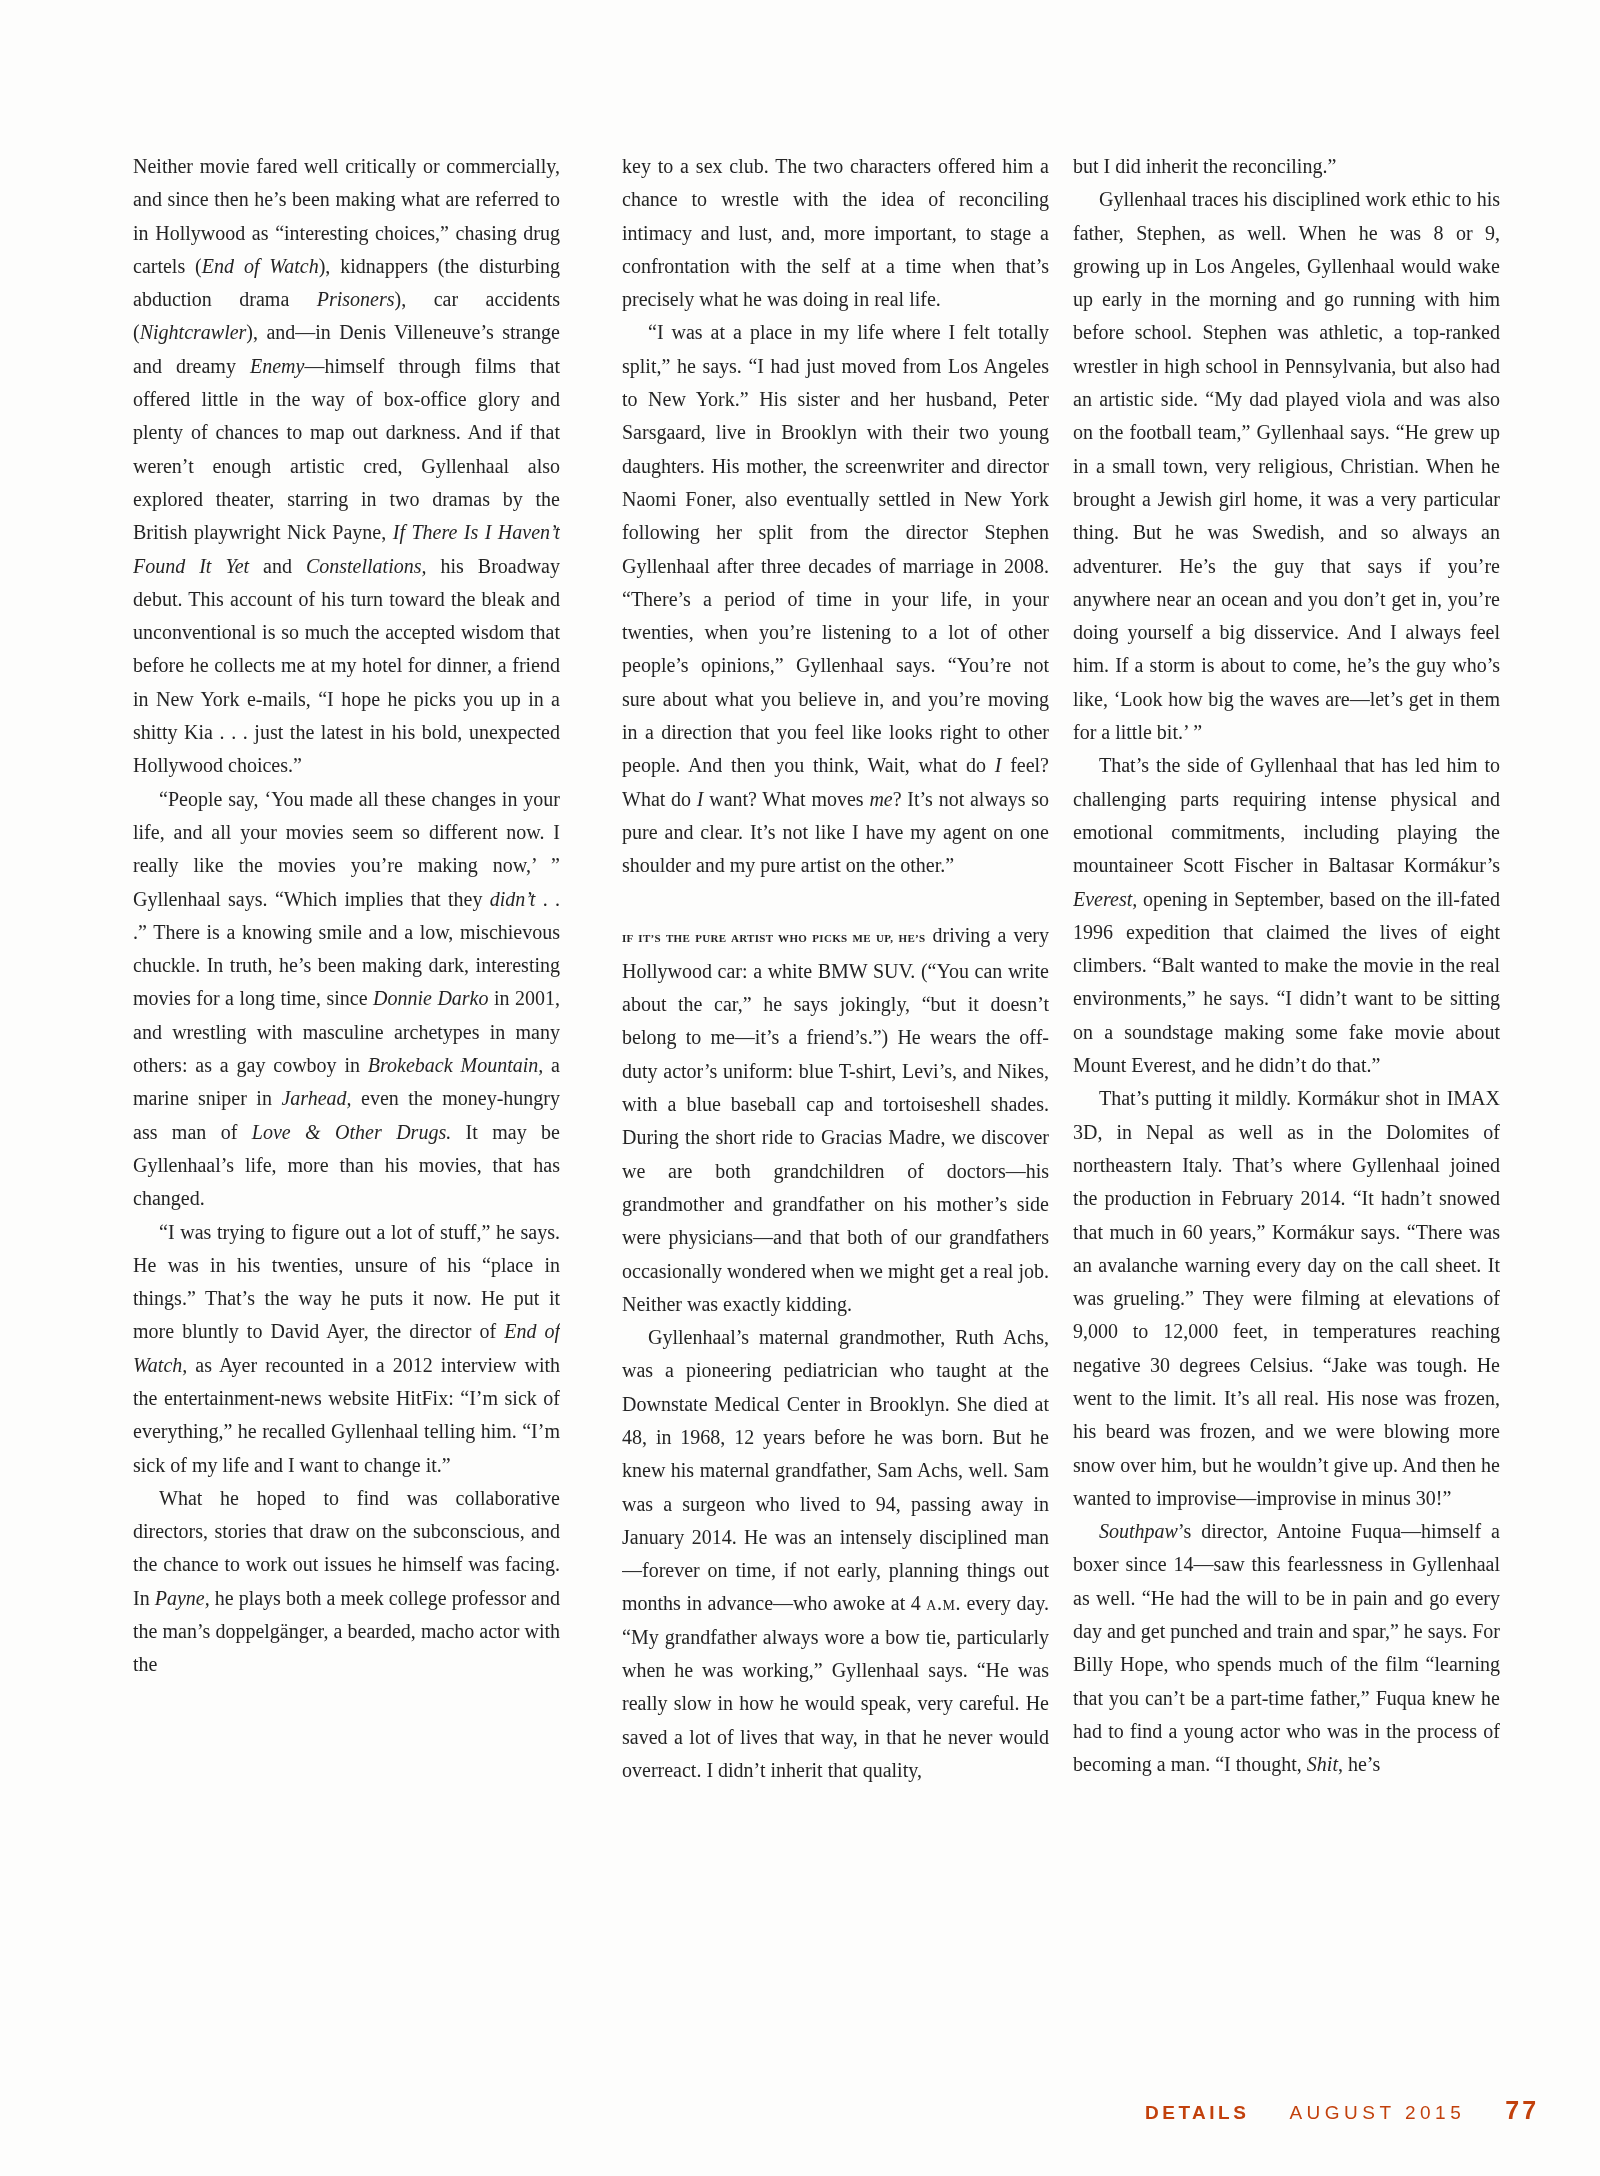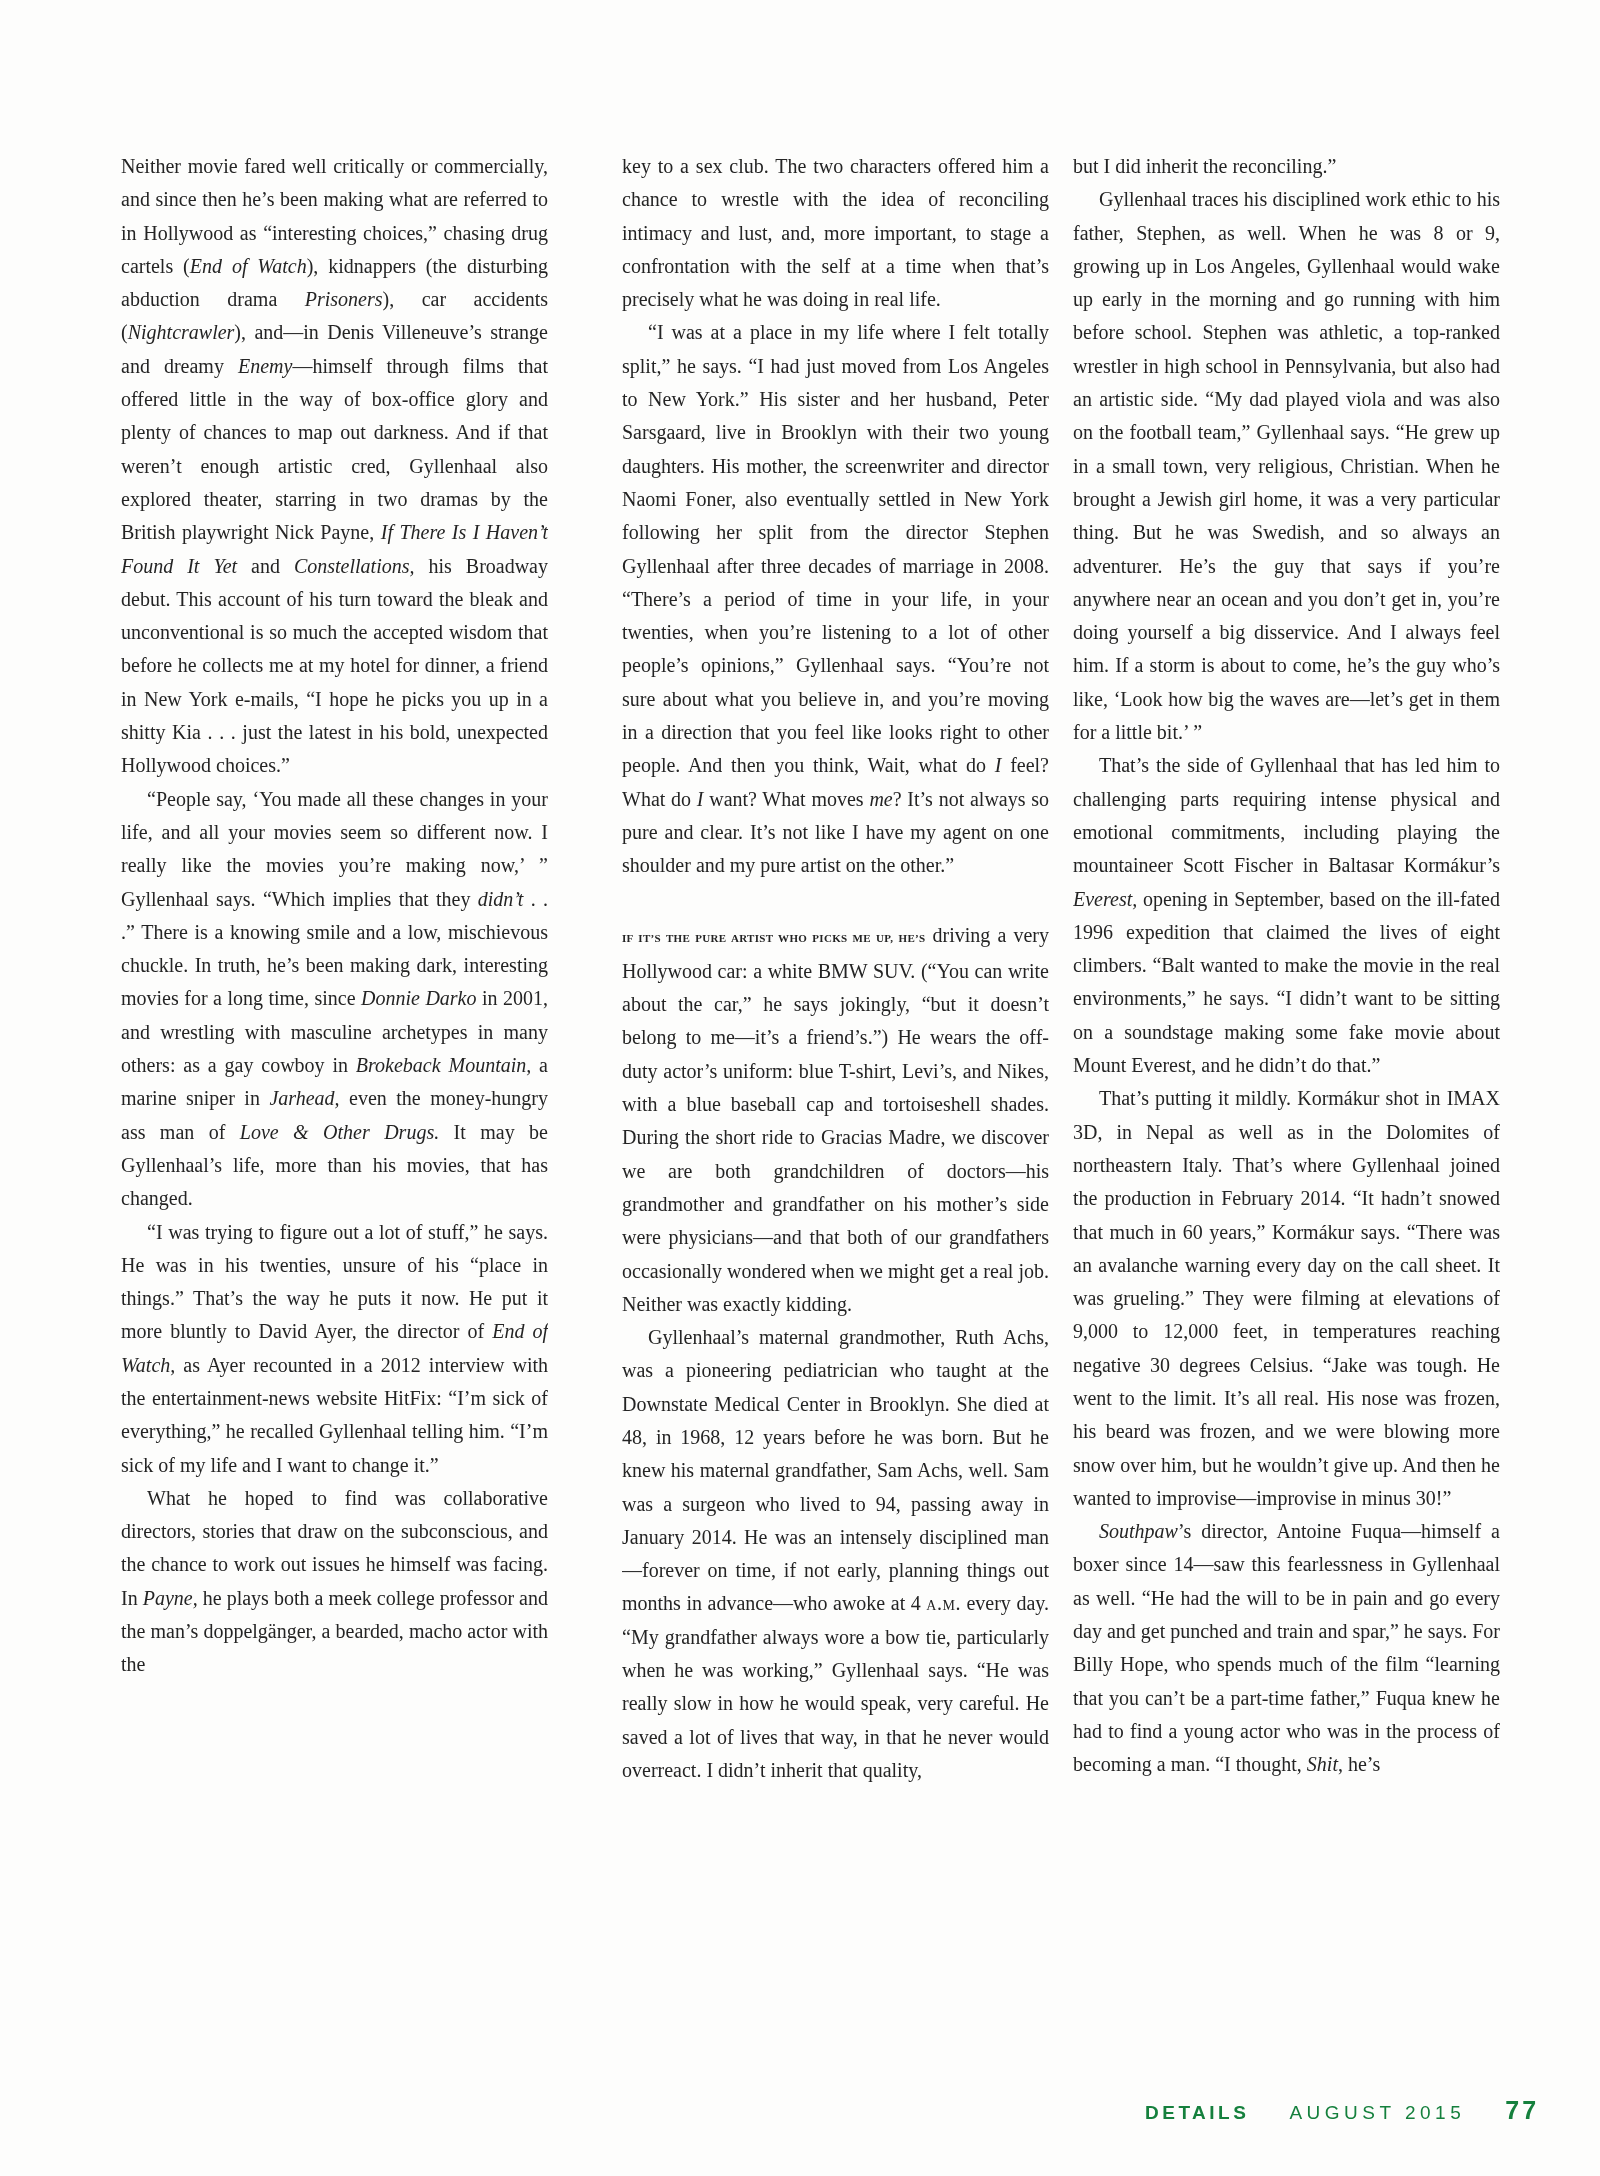--- a/index.html
+++ b/index.html
@@ -20,21 +20,21 @@
     top: 150px;
     width: 427px;
     height: 1878px;
     overflow: hidden;
     font-size: 20px;
     line-height: 33.3px;
     text-align: justify;
     hyphens: auto;
     -webkit-hyphens: auto;
   }
-  .col-1 { left: 121px; }
+  .col-1 { left: 133px; }
   .col-2 { left: 622px; }
   .col-3 { left: 1073px; }
   .col p { margin: 0; }
   .col p.indent { text-indent: 26px; }
   .col p.flush  { text-indent: 0; }
   .col p.lead   { text-indent: 0; margin-top: 36px; }
   .italic { font-style: italic; }
   .lead-in {
     font-weight: 700;
     font-size: 11px;
@@ -42,21 +42,21 @@
   }
   .smallcaps { font-variant: small-caps; letter-spacing: 0.5px; margin-top: 18px; }
   .footer {
     position: absolute;
     top: 2096px;
     left: 1145px;
     width: 360px;
     display: flex;
     align-items: baseline;
     font-family: "Liberation Sans", sans-serif;
-    color: #15803d;
+    color: #c2410c;
     white-space: nowrap;
   }
   .footer .mag    { font-weight: 700; font-size: 19px; letter-spacing: 3.5px; }
   .footer .issue  { font-weight: 400; font-size: 19px; letter-spacing: 4.5px; margin-left: 40px; }
   .footer .pageno { font-weight: 700; font-size: 25px; letter-spacing: 3px;   margin-left: 40px; }
 </style>
 </head>
 <body>
 
 <div class="page">

